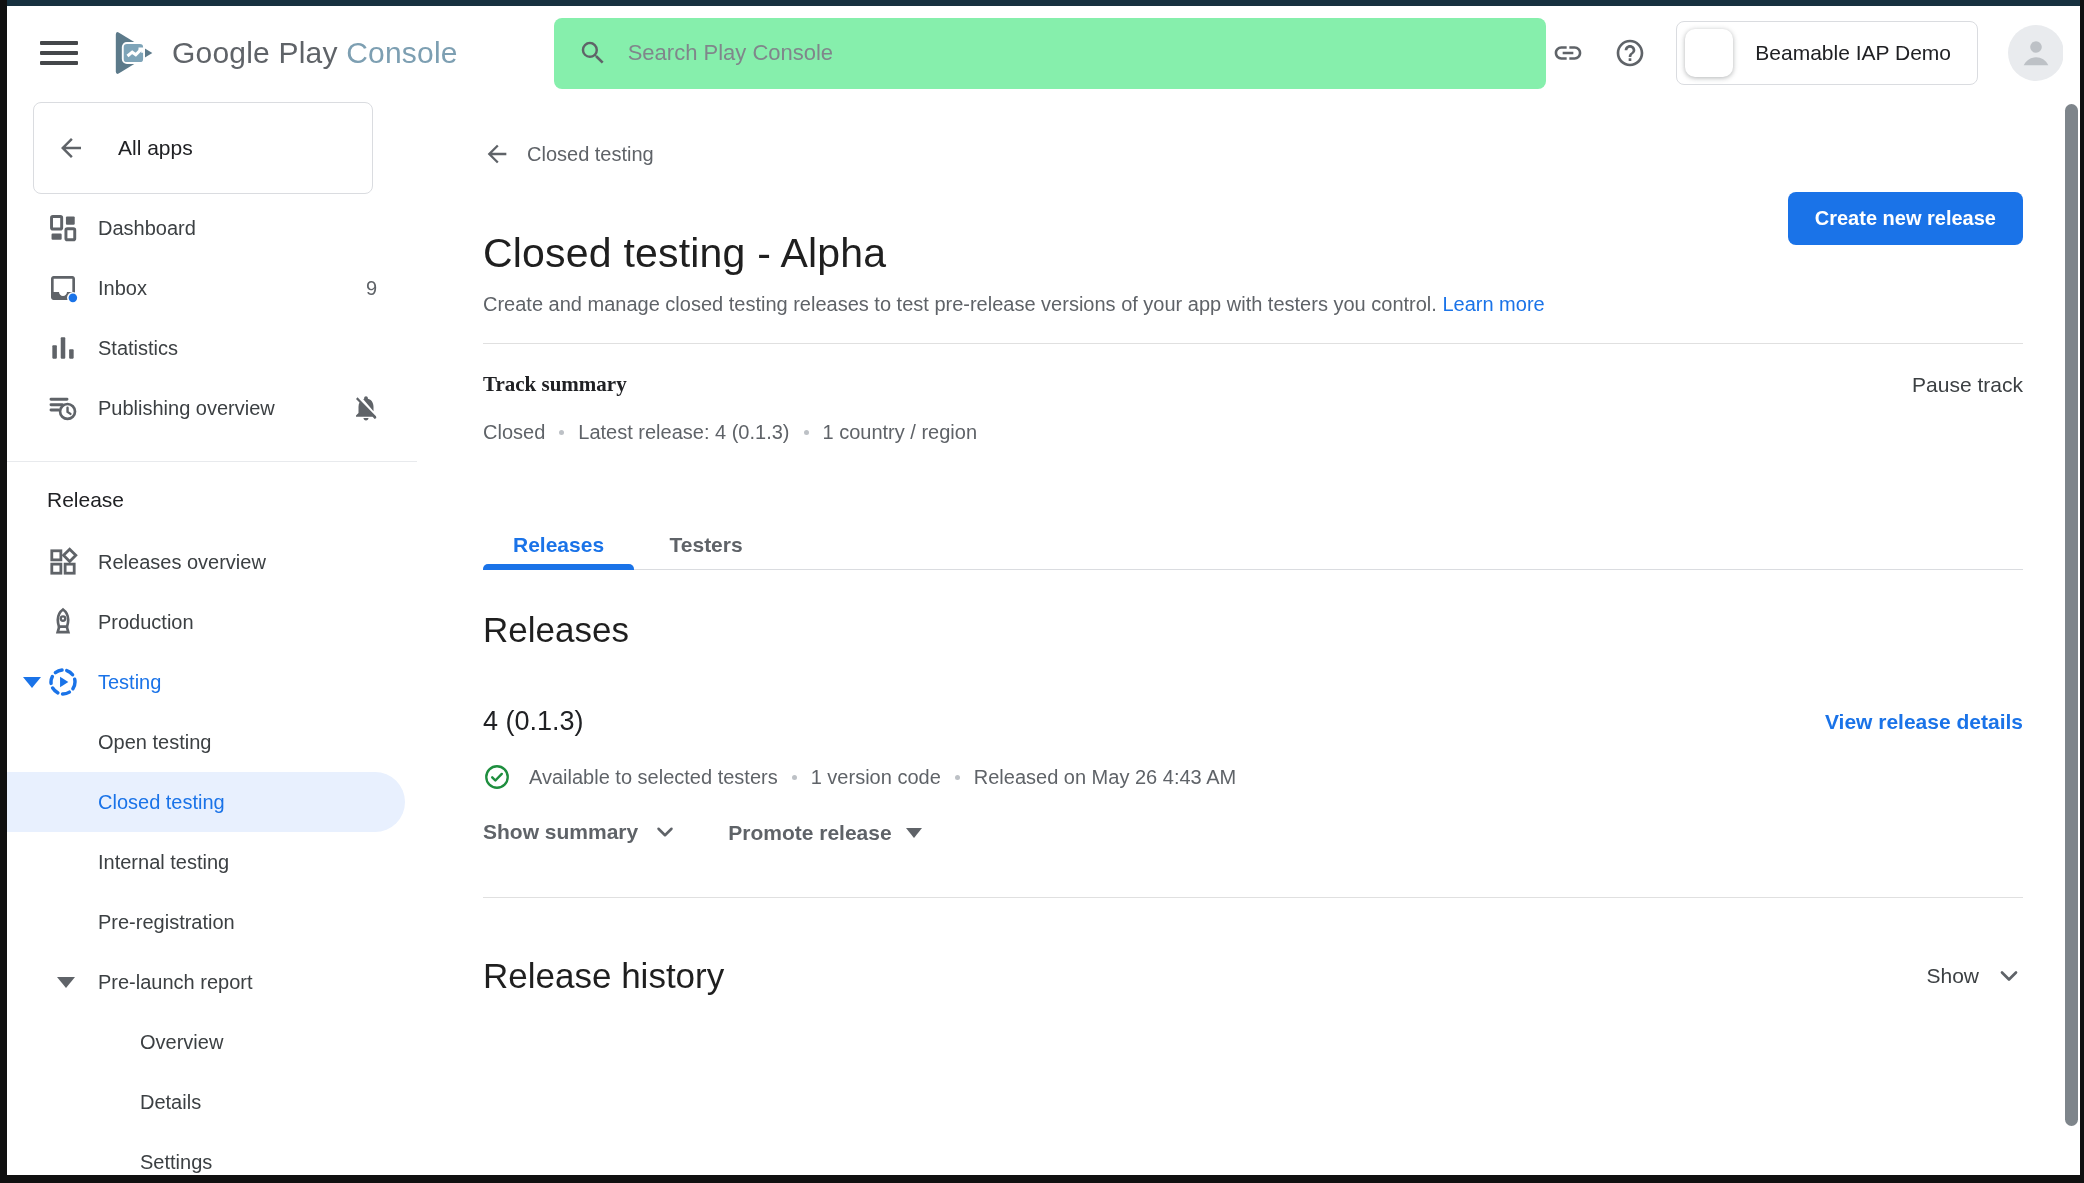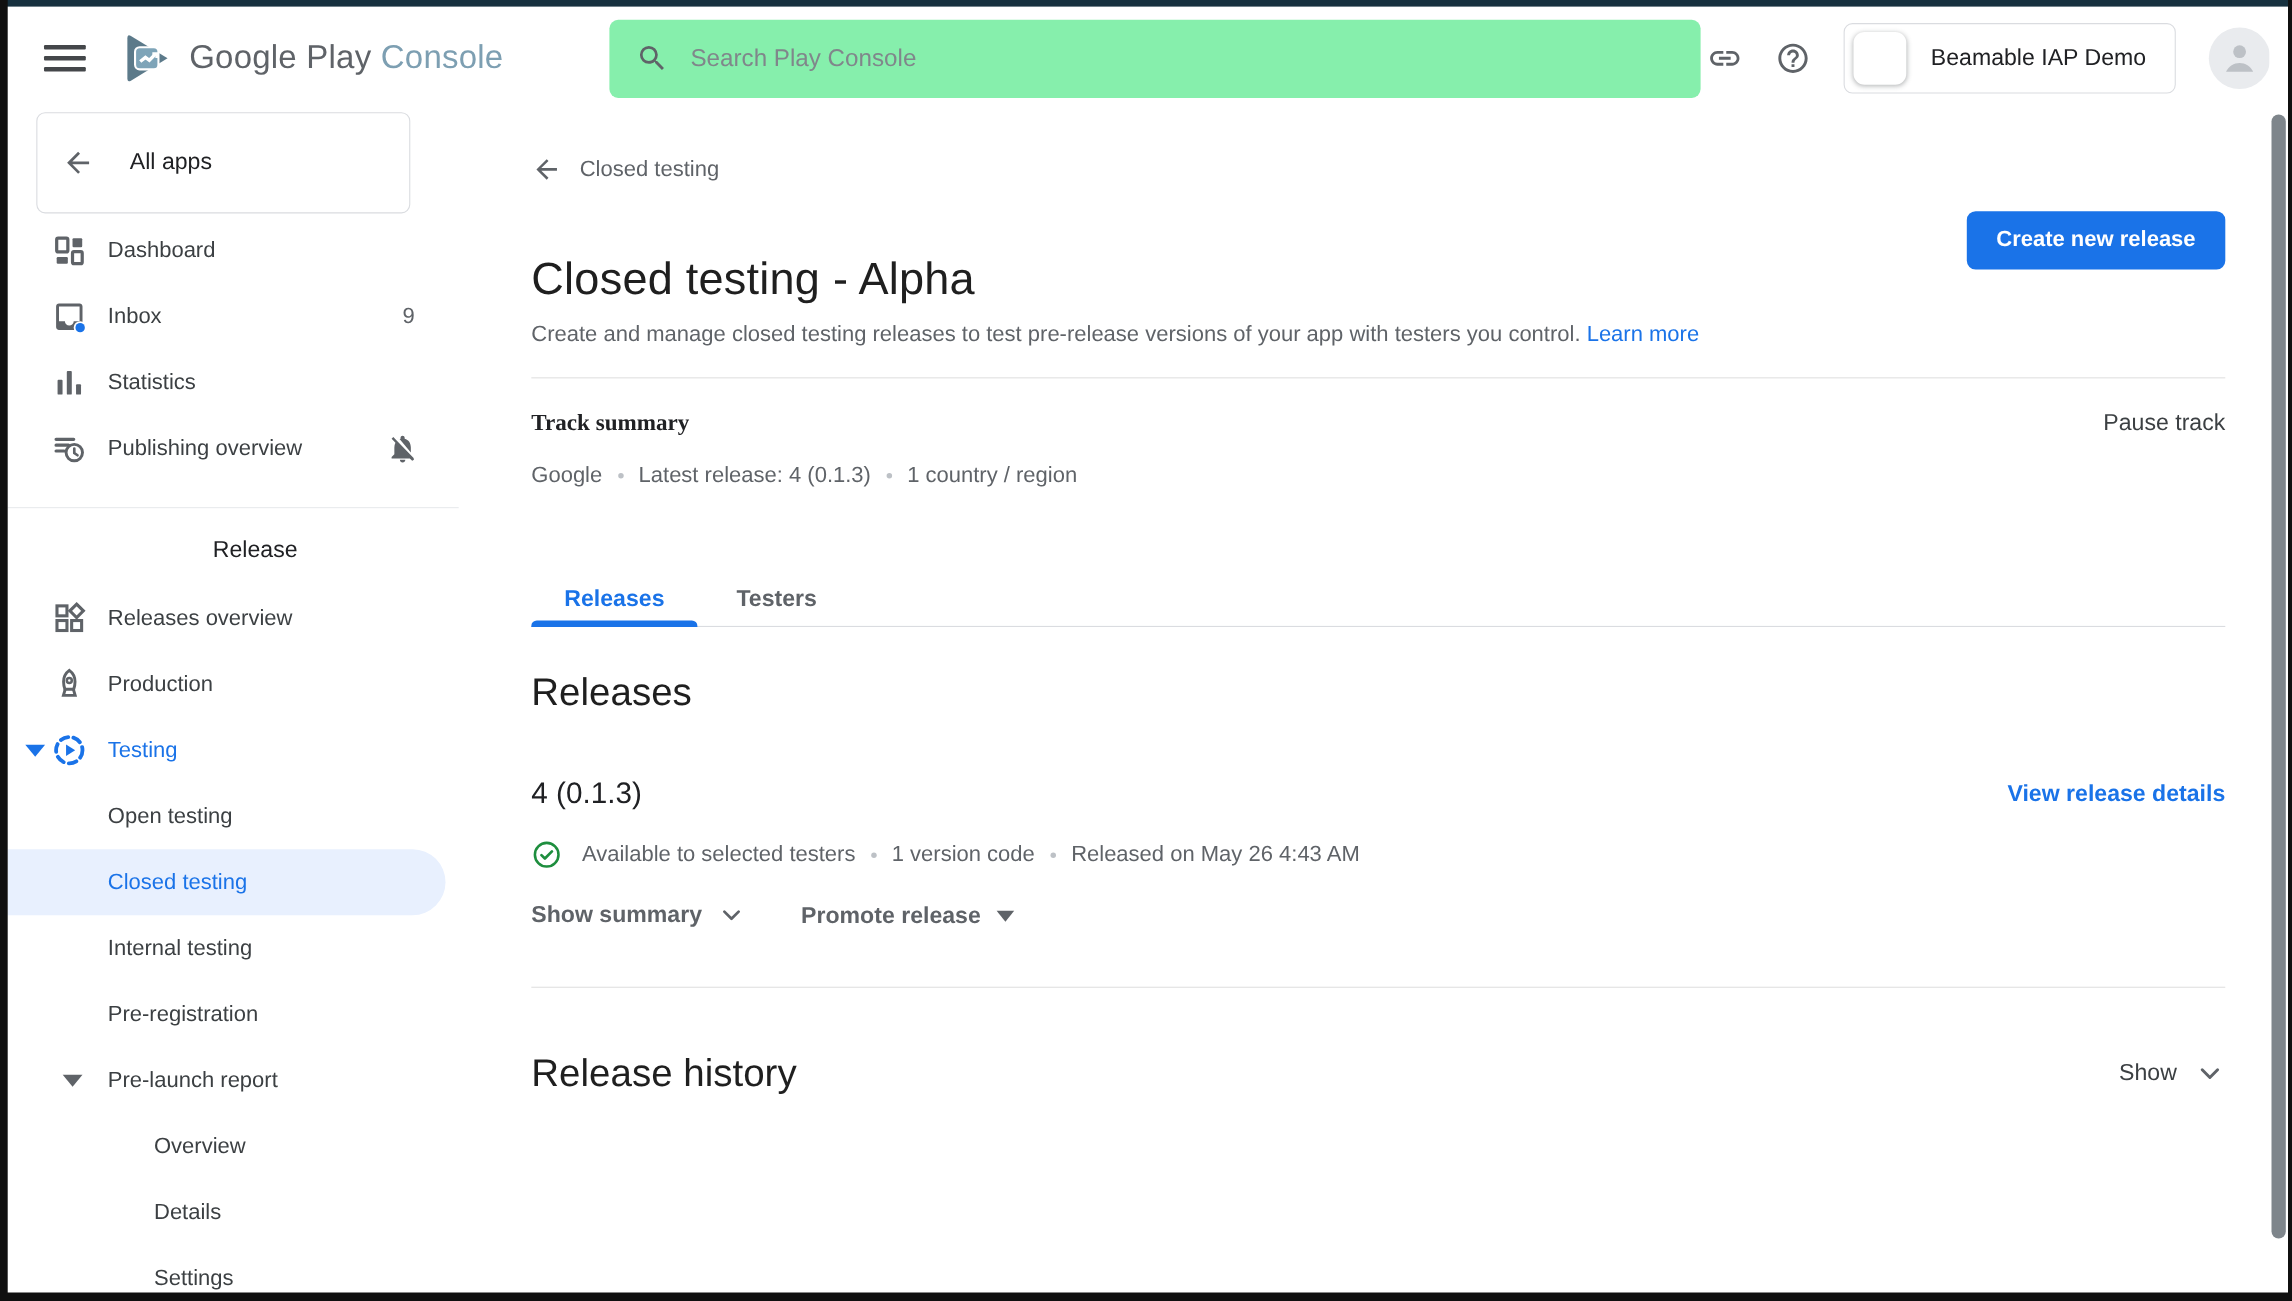--- a/index.html
+++ b/index.html
@@ -35,21 +35,21 @@
   .header-right { margin-left:auto; display:flex; align-items:center; gap:30px; }
   .icon-btn { width:32px; height:32px; cursor:pointer; display:flex; align-items:center; justify-content:center; }
   .icon-btn svg { width:32px; height:32px; }
   .app-chip { display:flex; align-items:center; height:64px; border:1px solid #dadce0; border-radius:8px; background:#fff; padding:0 26px 0 8px; gap:22px; cursor:pointer; }
   .app-chip .app-icon { width:48px; height:48px; background:#fff; border-radius:10px; box-shadow:0 1px 5px rgba(60,64,67,.4); }
   .app-chip .app-name { font-size:21px; color:#202124; white-space:nowrap; }
   .avatar { width:56px; height:56px; border-radius:50%; background:#e9ebee; display:flex; align-items:center; justify-content:center; cursor:pointer; }
   .avatar svg { width:40px; height:40px; }
 
   
-  .sidebar { position:absolute; left:7px; top:100px; width:410px; bottom:8px; background:#fff;text-align:center; }
+  .sidebar { position:absolute; left:7px; top:100px; width:410px; bottom:8px; background:#fff; }
   .all-apps { margin:2px 0 0 26px; width:340px; height:92px; border:1px solid #dadce0; border-radius:8px; display:flex; align-items:center; cursor:pointer; background:#fff; }
   .all-apps svg { width:30px; height:30px; margin-left:22px; }
   .all-apps .all-apps-label { margin-left:32px; font-size:21px; color:#202124; }
 
   .nav { margin-top:4px; }
   .nav-item { position:relative; height:60px; display:flex; align-items:center; cursor:pointer; }
   .nav-item .nav-icon { position:absolute; left:40px; width:32px; height:32px; }
   .nav-item .nav-icon svg { width:32px; height:32px; }
   .nav-item .nav-label { margin-left:91px; font-size:20px; color:#3c4043; white-space:nowrap; }
   .nav-item .nav-label.lvl2 { margin-left:133px; }
@@ -319,21 +319,21 @@
   </div>
 
   <div class="divider d1"></div>
 
   <div class="track">
     <div class="track-head">
       <div class="track-title">Track summary</div>
       <div class="pause-track">Pause track</div>
     </div>
     <div class="meta-row">
-      <span>Google</span>
+      <span>Closed</span>
       <span class="dot"></span>
       <span>Latest release: 4 (0.1.3)</span>
       <span class="dot"></span>
       <span>1 country / region</span>
     </div>
   </div>
 
   <div class="tabs">
     <div class="tab active">Releases</div>
     <div class="tab">Testers</div>

